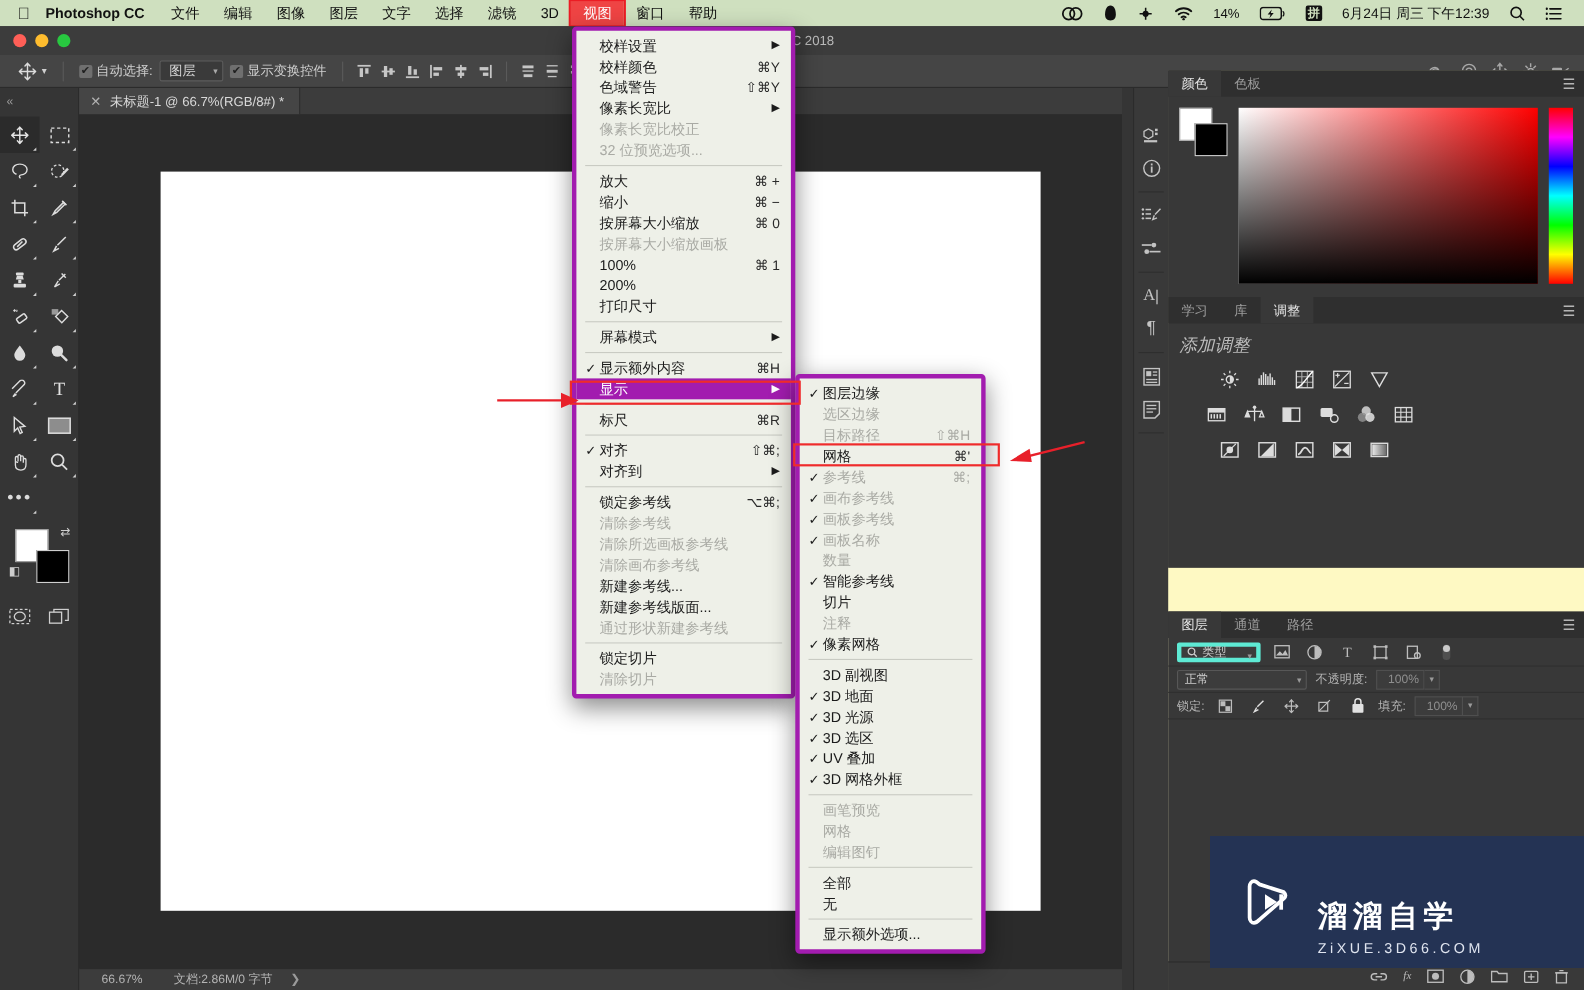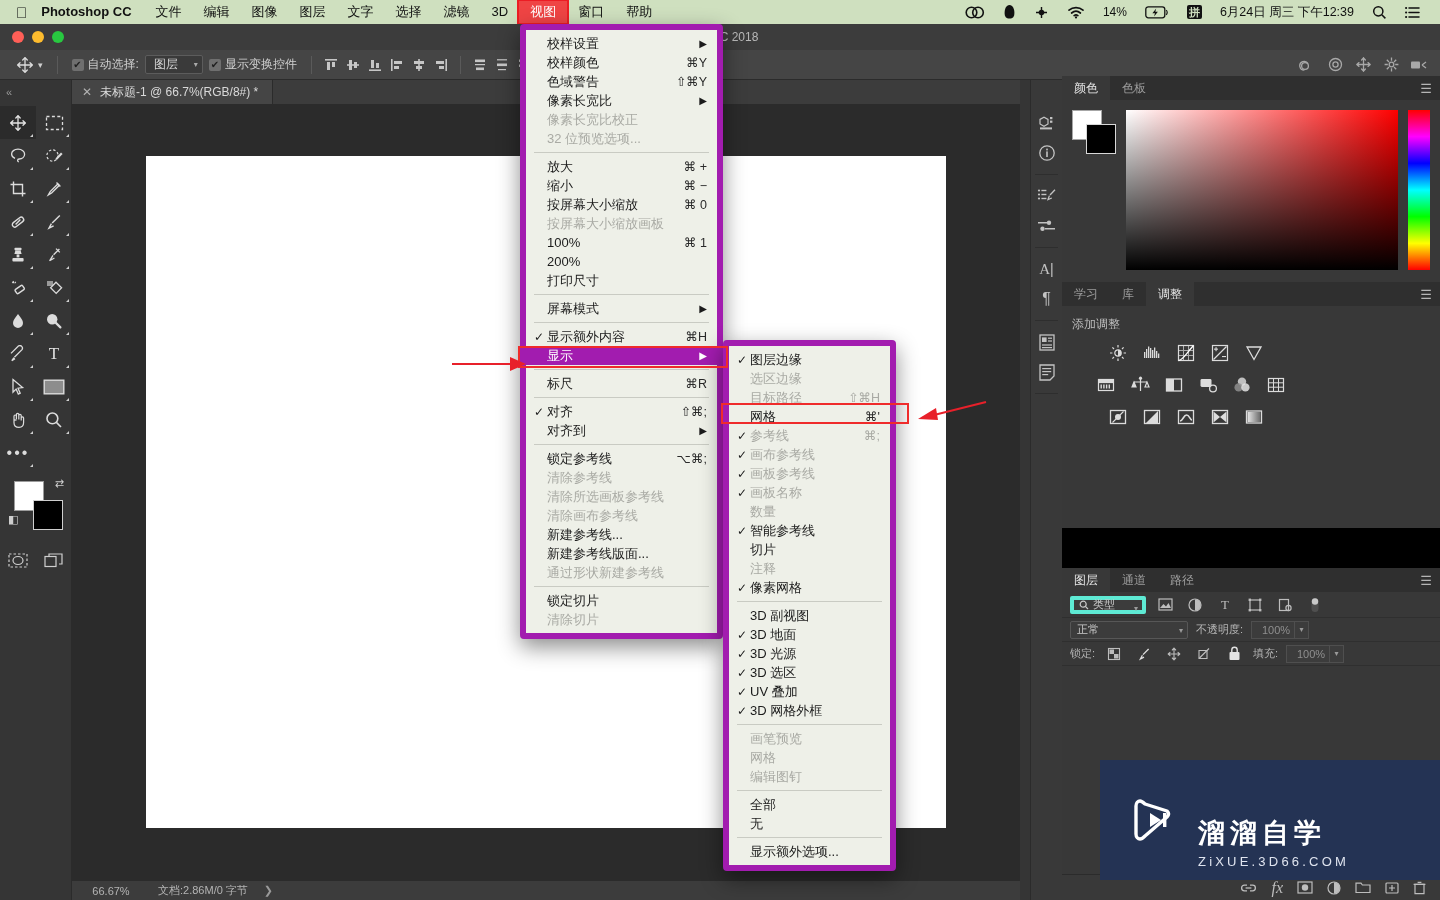--- a/index.html
+++ b/index.html
@@ -116,21 +116,21 @@
 
   
   .dockicons{
     position:absolute; right:378px; top:56px; width:32px; bottom:0; background:#393939;
     border-left:1px solid #2b2b2b; padding-top:28px;
   }
   .dockicons .di{ height:30px; display:flex; align-items:center; justify-content:center; color:#c3c3c3;}
   .dockicons .dsep{ height:1px; background:#2e2e2e; margin:6px 4px;}
 
   .rightpanels{
-    position:absolute; right:0; top:52px; width:378px; bottom:0; background:#000000;
+    position:absolute; right:0; top:40px; width:378px; bottom:0; background:#fef9c3;
   }
   .panel { background:#383838; }
   .paneltabs{
     height:24px; background:#2f2f2f; display:flex; align-items:stretch; position:relative;
   }
   .ptab{
     padding:0 12px; font-size:12px; color:#9d9d9d; display:flex; align-items:center;
   }
   .ptab.active{ background:#383838; color:#e4e4e4;}
   .pmenu{ position:absolute; right:8px; top:6px; color:#b5b5b5; font-size:13px; line-height:1;}
@@ -146,21 +146,21 @@
       linear-gradient(to top, #000, rgba(0,0,0,0)),
       linear-gradient(to right, #fff, #ff0000);
   }
   .huebar{
     width:22px; height:160px;
     background:linear-gradient(to bottom,#ff0000,#ff00ff,#0000ff,#00ffff,#00ff00,#ffff00,#ff0000);
   }
 
   
   .adjbody{ background:#383838; padding:8px 0 12px 0; height:222px;}
-  .adjlabel{ font-size:12px; color:#bdbdbd; padding:2px 0 10px 10px;}
+  .adjlabel{ font-size:16px; color:#bdbdbd; padding:2px 0 10px 10px;font-style:italic;}
   .adjrow{ display:flex; gap:14px; padding-left:46px; margin-bottom:12px; align-items:center;}
   .adjicon{ width:20px; height:20px; display:flex; align-items:center; justify-content:center; color:#dcdcdc;}
 
   
   .layersbody{ background:#383838; }
   .lrow{ display:flex; align-items:center; height:24px; padding:0 8px; gap:8px; border-bottom:1px solid #2f2f2f;}
   .searchsel{
     background:#3c3c3c; border:4px solid #5eead4; border-radius:2px; height:18px;
     display:flex; align-items:center; gap:4px; padding:0 14px 0 5px; font-size:11px;
     color:#cbcbcb; position:relative; width:76px;
@@ -207,21 +207,21 @@
     background:#243354; display:flex; align-items:center; gap:14px; padding-left:26px;
   }
   .wm-logo{ width:58px; height:58px; flex:0 0 58px; position:relative;}
   .wm-text{ display:flex; flex-direction:column; gap:3px;margin-top:43px;}
   .wm-cn{ color:#fff; font-size:27px; letter-spacing:5px; font-weight:bold;}
   .wm-en{ color:#dfe4ef; font-size:13px; letter-spacing:3.2px;}
 
   
   .menu {
     position:absolute; background:#eef0e8; color:#1b1b1b;
-    border:6px solid #a21caf; border-radius:4px;
+    border:4px solid #a21caf; border-radius:4px;
     box-shadow:0 8px 22px rgba(0,0,0,.45);
     font-size:13px; padding:4px 0; z-index:50;
   }
   .mrow{
     display:flex; align-items:center; height:19px; padding:0 10px 0 8px; white-space:nowrap;
     position:relative;
   }
   .mrow .tick{ width:13px; font-size:12px; color:#1b1b1b; flex:0 0 13px;}
   .mrow .lbl{ flex:1 1 auto;}
   .mrow .key{ color:#2a2a2a; margin-left:26px; font-size:12.5px;}
@@ -1091,21 +1091,21 @@
           <div class="fi">
               <svg width="17" height="12" viewBox="0 0 17 12">
                 <g fill="none" stroke="#bdbdbd" stroke-width="1.3">
                   <path d="M7 3.2H4.4a2.8 2.8 0 0 0 0 5.6H7"></path>
                   <path d="M10 3.2h2.6a2.8 2.8 0 0 1 0 5.6H10"></path>
                   <path d="M5.6 6h5.8"></path>
                 </g>
               </svg>
             </div>
           <div class="fi">
-              <span style="font-family:'Liberation Serif',serif;font-style:italic;font-size:16px;color:#bdbdbd;">fx</span>
+              <span style="font-family:'Liberation Serif',serif;font-style:italic;font-size:10px;color:#bdbdbd;">fx</span>
             </div>
           <div class="fi">
               <svg width="16" height="13" viewBox="0 0 16 13">
                 <rect x="1" y="1" width="14" height="11" fill="none" stroke="#bdbdbd" stroke-width="1.2"></rect>
                 <circle cx="8" cy="6.5" r="3.2" fill="#bdbdbd"></circle>
               </svg>
             </div>
           <div class="fi">
               <svg width="14" height="14" viewBox="0 0 14 14">
                 <circle cx="7" cy="7" r="6" fill="none" stroke="#bdbdbd" stroke-width="1.2"></circle>

